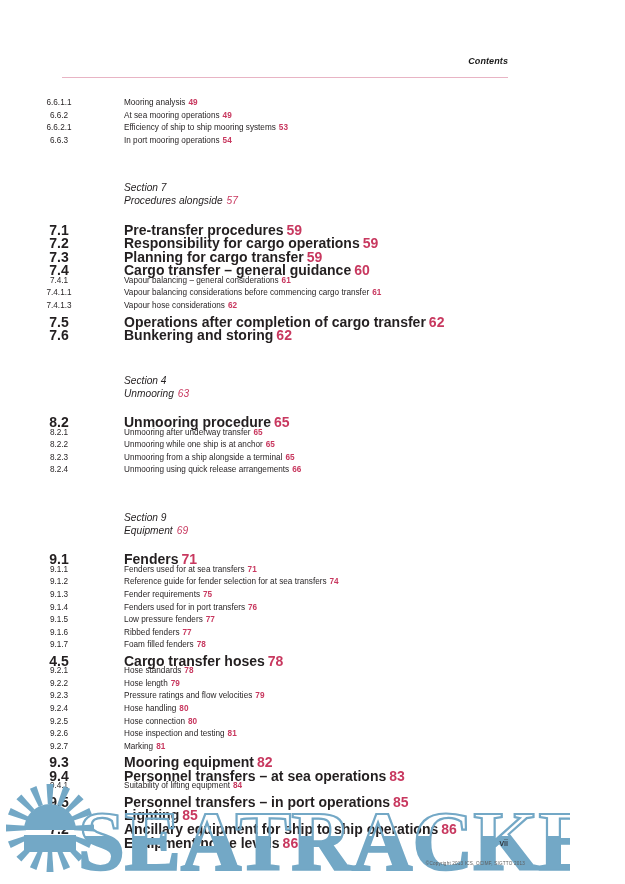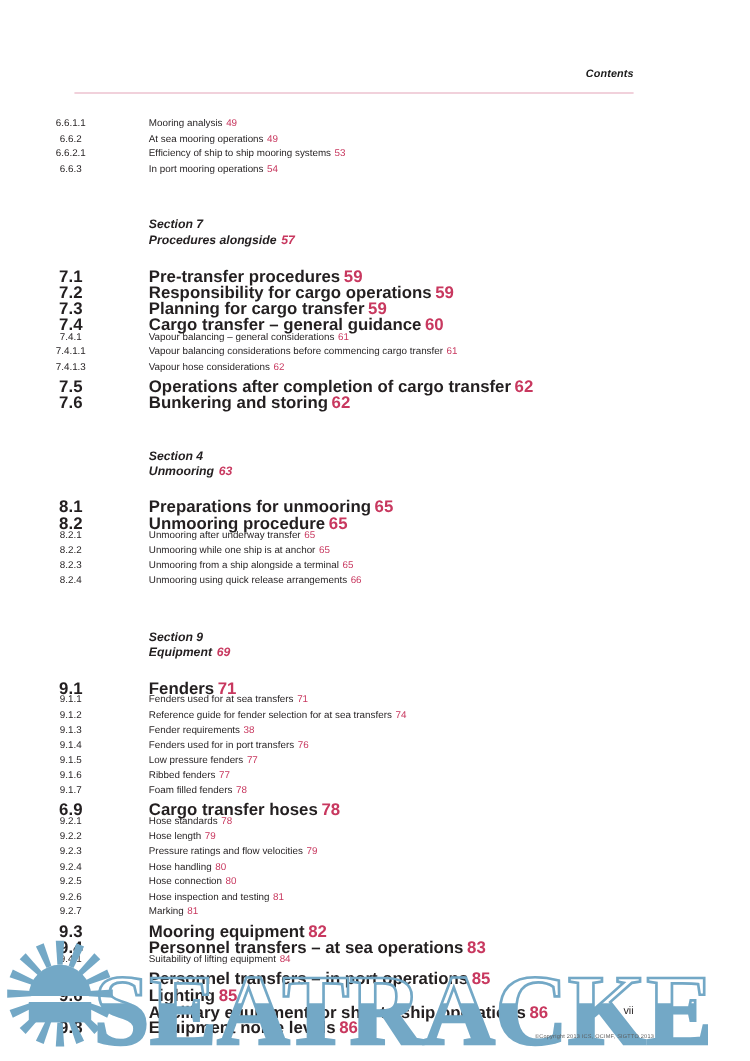--- a/index.html
+++ b/index.html
@@ -10,21 +10,20 @@
   body {
     font-family: "Liberation Sans", sans-serif;
     -webkit-font-smoothing: antialiased;
   }
   .page {
     position: relative;
     width: 570px;
     height: 884px;
     overflow: hidden;
     background: #ffffff;
-    padding-left: 20px;
   }
 
   
   .header {
     position: absolute;
     left: 62px;
     right: 62px;
     top: 56px;
     height: 24px;
   }
@@ -68,20 +67,21 @@
     color: #231f20;
   }
   .row .txt {
     position: absolute;
     left: 124px;
     color: #231f20;
   }
   .row .pg {
     color: #c8385f;
     margin-left: 3px;
+    font-weight: bold;
   }
 
   
   .lvl-sub .num,
   .lvl-sub .txt {
     font-size: 8.2px;
     font-weight: normal;
   }
   .lvl-main .num,
   .lvl-main .txt {
@@ -97,21 +97,21 @@
   }
   .section-line {
     position: relative;
     height: 13.2px;
     white-space: nowrap;
   }
   .section-line .txt {
     position: absolute;
     left: 124px;
     font-size: 10.2px;
-    font-weight: bold;
+    font-weight: normal;
     font-style: italic;
     color: #231f20;
   }
   .section-line .pg {
     color: #c8385f;
     margin-left: 4px;
     font-style: italic;
     text-align: right;
   }
 
@@ -230,24 +230,20 @@
       <div class="section-block">
         <div class="section-line">
           <span class="txt">Section 4</span>
         </div>
         <div class="section-line">
           <span class="txt">Unmooring<span class="pg">63</span></span>
         </div>
       </div>
       <div class="gap-md"></div>
       <div class="row lvl-main">
-        <span class="num">8.1</span>
-        <span class="txt">Preparations for unmooring<span class="pg">65</span></span>
-      </div>
-      <div class="row lvl-main">
         <span class="num">8.2</span>
         <span class="txt">Unmooring procedure<span class="pg">65</span></span>
       </div>
       <div class="row lvl-sub">
         <span class="num">8.2.1</span>
         <span class="txt">Unmooring after underway transfer<span class="pg">65</span></span>
       </div>
       <div class="row lvl-sub">
         <span class="num">8.2.2</span>
         <span class="txt">Unmooring while one ship is at anchor<span class="pg">65</span></span>
@@ -277,40 +273,40 @@
       <div class="row lvl-sub">
         <span class="num">9.1.1</span>
         <span class="txt">Fenders used for at sea transfers<span class="pg">71</span></span>
       </div>
       <div class="row lvl-sub">
         <span class="num">9.1.2</span>
         <span class="txt">Reference guide for fender selection for at sea transfers<span class="pg">74</span></span>
       </div>
       <div class="row lvl-sub">
         <span class="num">9.1.3</span>
-        <span class="txt">Fender requirements<span class="pg">38</span></span>
+        <span class="txt">Fender requirements<span class="pg">75</span></span>
       </div>
       <div class="row lvl-sub">
         <span class="num">9.1.4</span>
         <span class="txt">Fenders used for in port transfers<span class="pg">76</span></span>
       </div>
       <div class="row lvl-sub">
         <span class="num">9.1.5</span>
         <span class="txt">Low pressure fenders<span class="pg">77</span></span>
       </div>
       <div class="row lvl-sub">
         <span class="num">9.1.6</span>
         <span class="txt">Ribbed fenders<span class="pg">77</span></span>
       </div>
       <div class="row lvl-sub">
         <span class="num">9.1.7</span>
         <span class="txt">Foam filled fenders<span class="pg">78</span></span>
       </div>
       <div class="row lvl-main">
-        <span class="num">6.9</span>
+        <span class="num">4.5</span>
         <span class="txt">Cargo transfer hoses<span class="pg">78</span></span>
       </div>
       <div class="row lvl-sub">
         <span class="num">9.2.1</span>
         <span class="txt">Hose standards<span class="pg">78</span></span>
       </div>
       <div class="row lvl-sub">
         <span class="num">9.2.2</span>
         <span class="txt">Hose length<span class="pg">79</span></span>
       </div>

